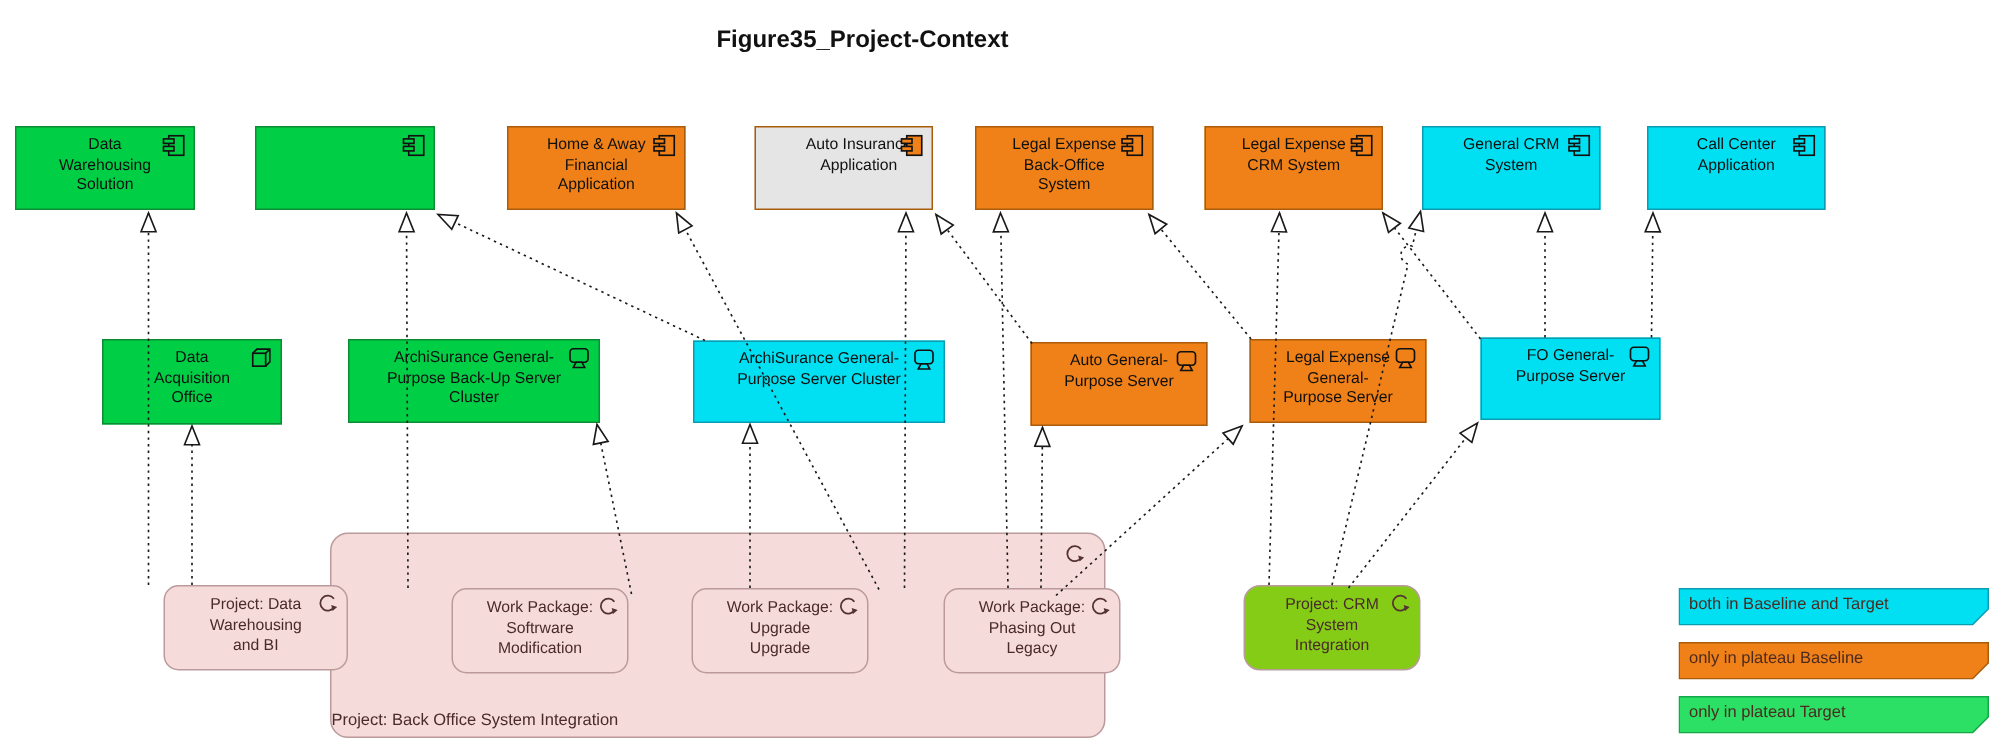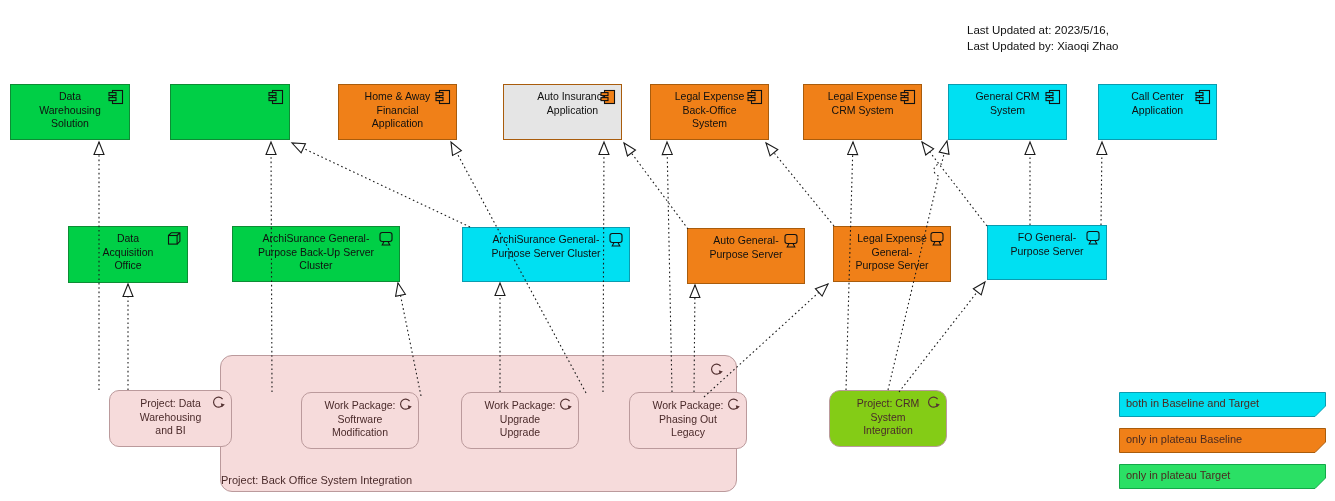--- a/index.html
+++ b/index.html
@@ -19,24 +19,21 @@
                    font-size:11px;color:#4a2a2a;}
   .container-icon{position:absolute;right:12px;top:6px;}
   #edges{position:absolute;left:0;top:0;pointer-events:none;}
   .legend-item{position:absolute;}
   .legend-item .lbl{position:absolute;left:7px;top:5px;font-size:11px;color:#4b2a20;}
 </style>
 </head>
 <body>
 
 <div id="canvas">
-  <div class="annotation">
-    <div>Last Updated at: 2023/5/16,</div>
-    <div>Last Updated by: Xiaoqi Zhao</div>
-  </div>
+  <div class="title">Figure35_Project-Context</div>
   <div id="nodes-layer">
       <div class="container-box" style="left: 220px; top: 355px; width: 517px; height: 137px; background: rgb(246, 219, 219); position: absolute;">
         <svg width="16" height="16" viewBox="0 0 16 16" class="container-icon" style="position: absolute; right: 12px; top: 6px;">
           <path d="M12.6 4.2 A5 5 0 1 0 13 9.4" fill="none" stroke="#553333" stroke-width="1.2"></path>
           <path d="M10.8 8.3 L14.8 9.6 L11.7 12.3 Z" fill="#553333" stroke="none"></path>
         </svg>
         <div class="container-label">Project: Back Office System Integration</div>
       </div>
       <div class="node" style="left: 10px; top: 84px; width: 120px; height: 56px; background: rgb(0, 207, 70); border-color: rgb(13, 140, 52);">
         <div class="lbl">

